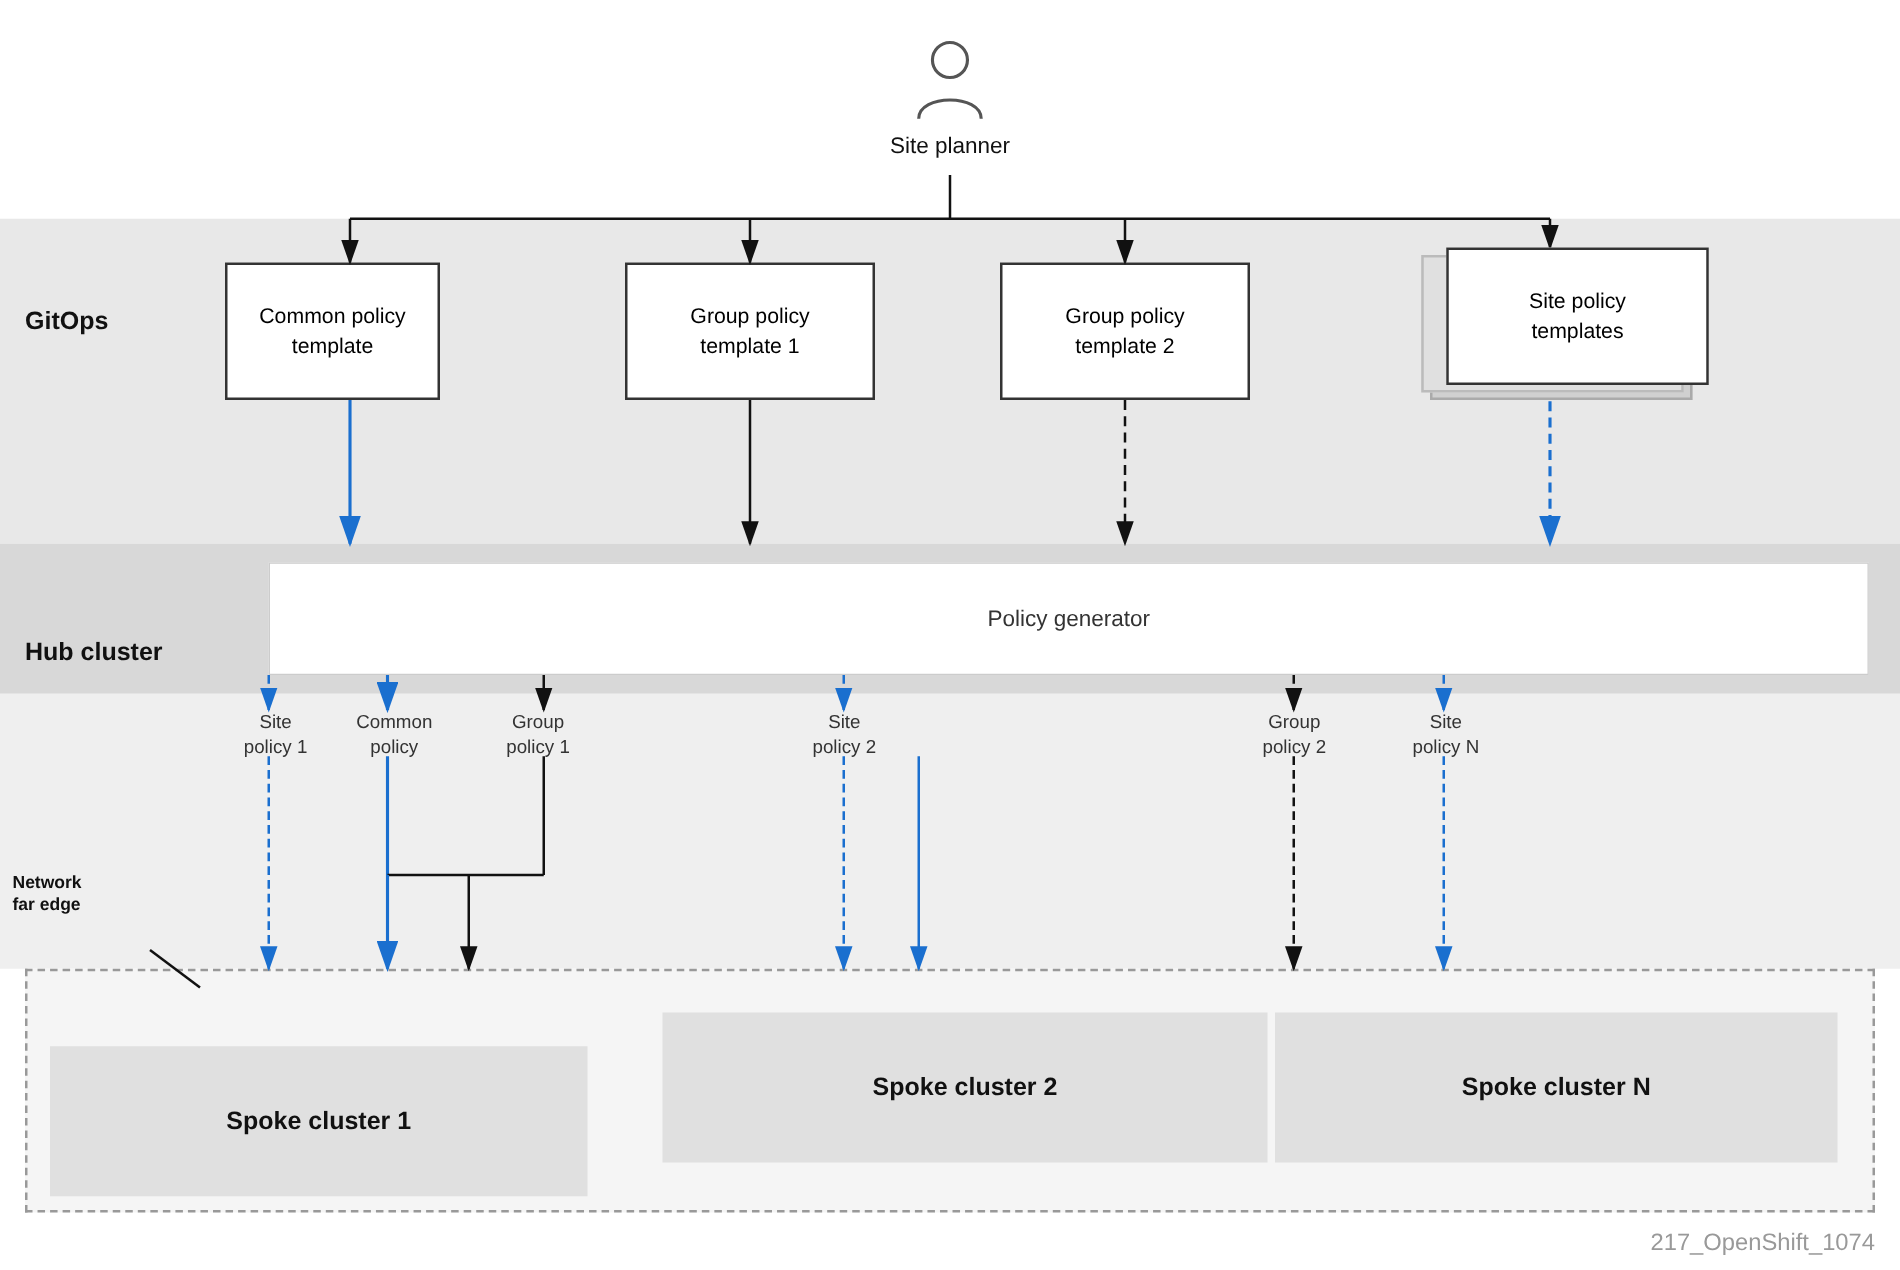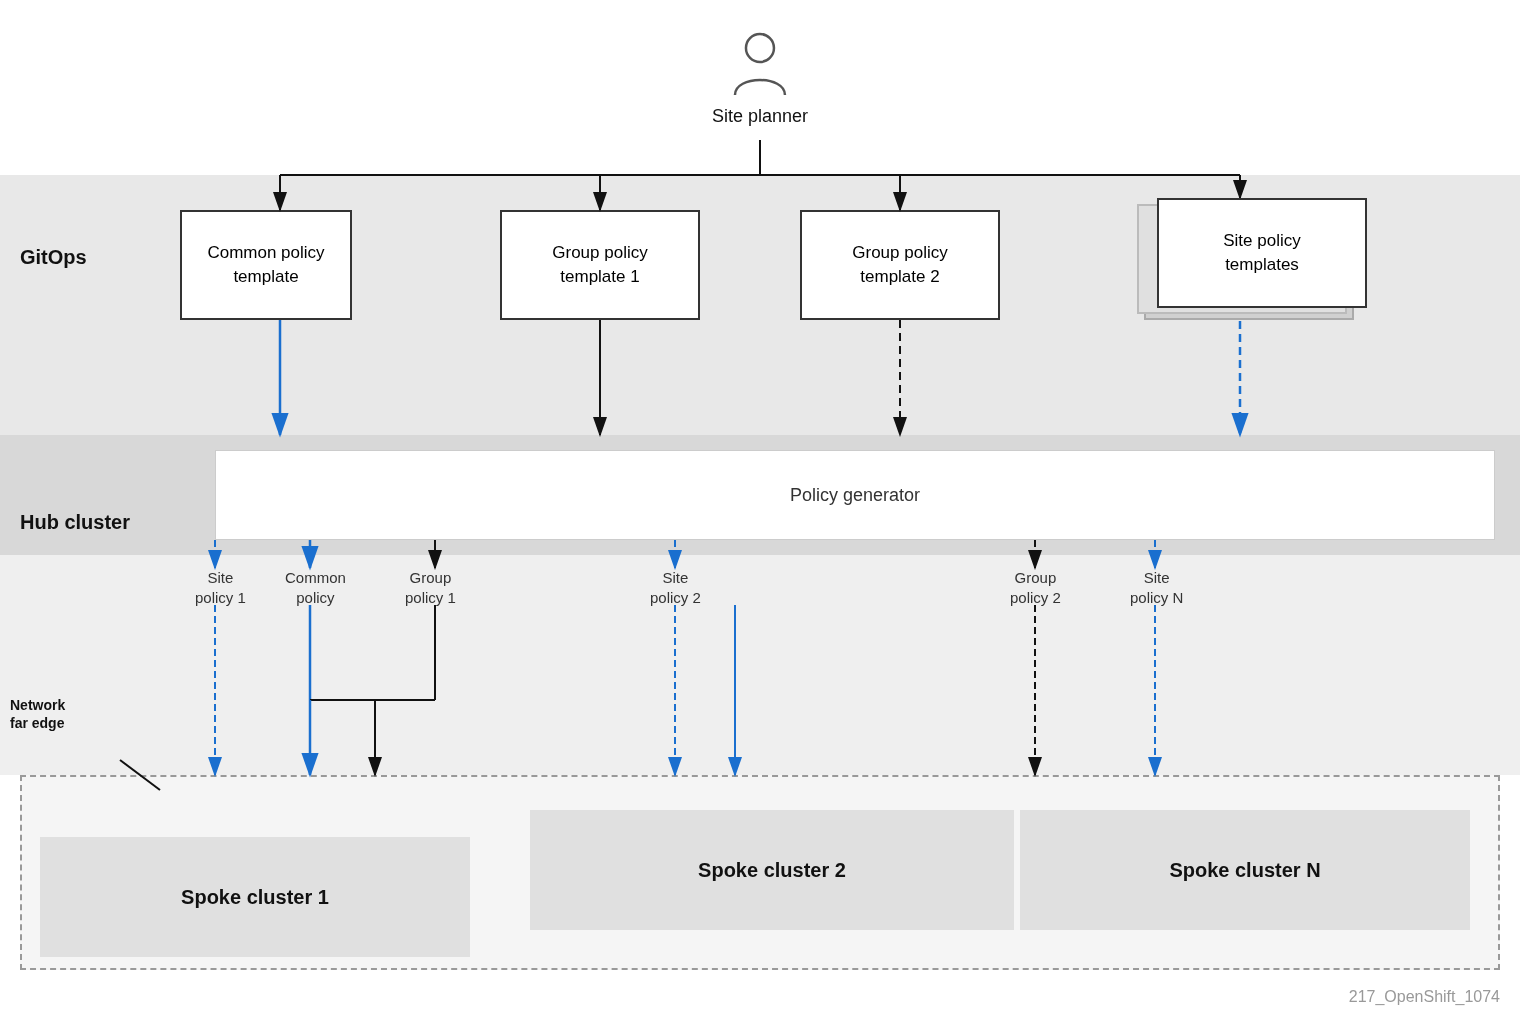--- a/index.html
+++ b/index.html
@@ -164,21 +164,21 @@
       left: 0;
       width: 1520px;
       height: 1016px;
       pointer-events: none;
     }
 
     .watermark {
       position: absolute;
       bottom: 10px;
       right: 20px;
-      font-size: 16px;
+      font-size: 19px;
       color: #999;
     }
   </style>
 </head>
 <body>
 
 <div class="diagram-container">
 
   <div class="layer-gitops"></div>
   <div class="layer-hub"></div>

